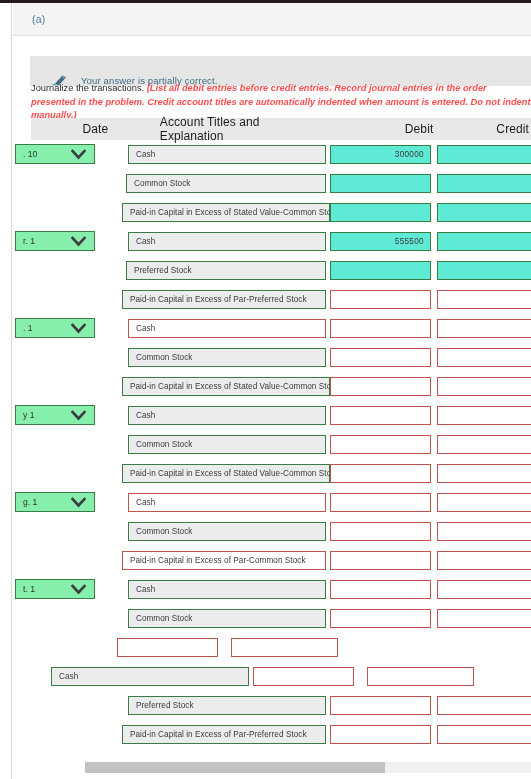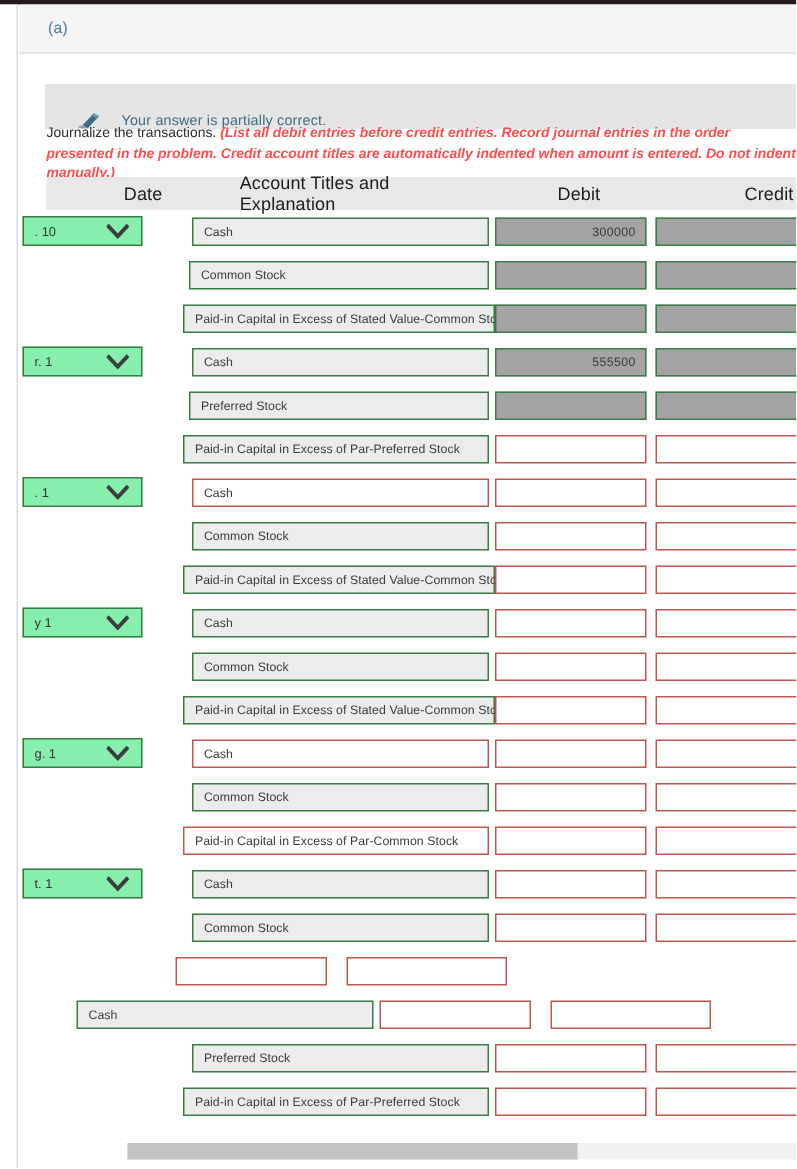--- a/index.html
+++ b/index.html
@@ -93,21 +93,21 @@
     height: 22px;
     background: #e8e8e8;
   }
   #thead .th {
     font-size: 12px; font-weight: normal; color: #1b1b1b;
     letter-spacing: .1px;
     padding-left: 48px;
   }
   .th-date    { width: 82px;  text-align: center; }
   .th-account { width: 218px; text-align: left; padding-left: 12px; }
-  .th-debit   { width: 112px; text-align: left; }
+  .th-debit   { width: 112px; text-align: right; }
   .th-credit  { width: 113px; text-align: center; }
 
   .trow {
     display: flex; align-items: center;
     height: 29px;
   }
 
   
   .c-date { width: 82px; position: relative; height: 29px; }
   .date-select {
@@ -144,21 +144,21 @@
   .ind0 { margin-left: 20px; width: 212px; }
   .ind1 { margin-left: 18px; width: 204px; }
   .ind2 { margin-left: 14px; width: 208px; }
   .ind-flat { margin-left: 10px; width: 212px; }
 
   
   .c-debit  { width: 112px; height: 29px; display: flex; align-items: center; }
   .c-credit { width: 113px; height: 29px; display: flex; align-items: center; }
   .amt-box {
     height: 19px; width: 101px;
-    background: #a3a3a3;
+    background: #5eead4;
     border: 1.5px solid #3a7d44;
     display: flex; align-items: center; justify-content: flex-end;
     padding-right: 6px;
     margin-left: 4px;
   }
   .amt-box.bad { border-color: #c0554f; background: #ffffff; }
   .amt-text {
     font-size: 8.2px; color: #3b3b3b; letter-spacing: .3px;
   }
   .c-credit .amt-box { width: 108px; margin-left: 6px; }

